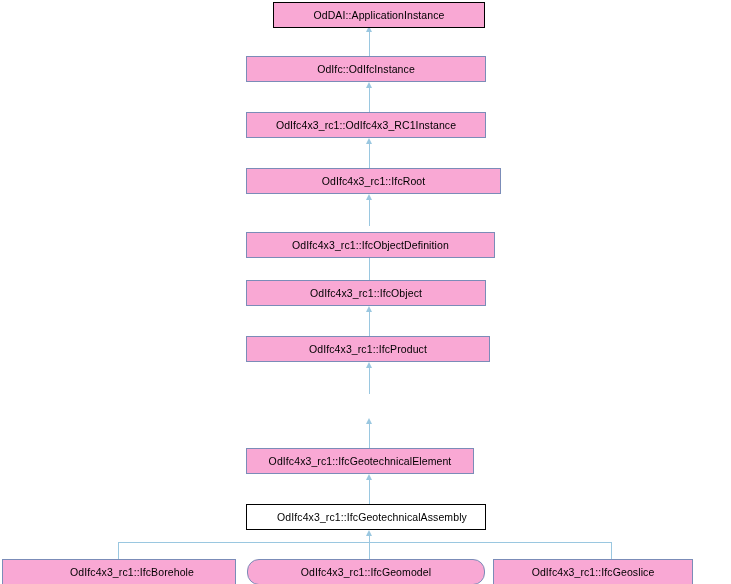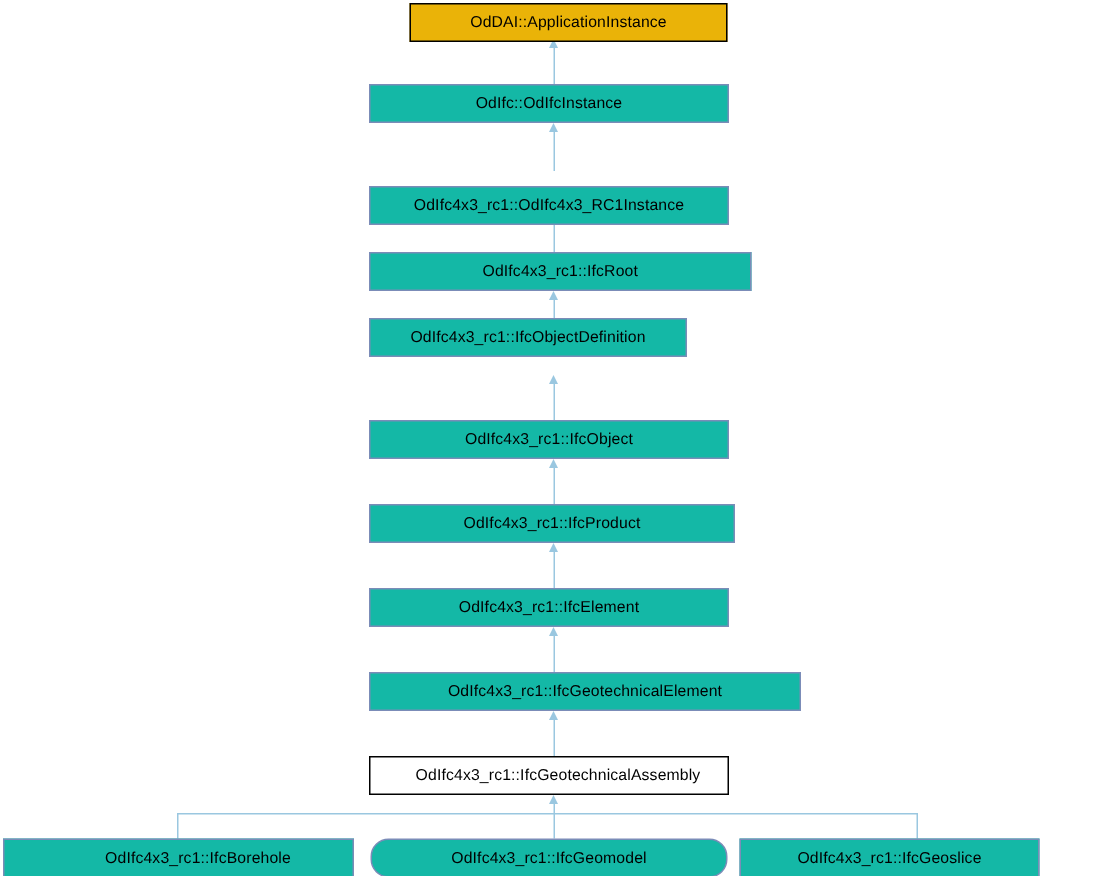--- a/index.html
+++ b/index.html
@@ -31,27 +31,27 @@
     text-align: center;
     font-size: 10.5px;
     color: #000000;
     white-space: nowrap;
     overflow: hidden;
     letter-spacing: 0.1px;
   }
 
   
   .node.inherit {
-    background: #14b8a6;
+    background: #f9a8d4;
     border: 1px solid #7b8cb8;
   }
 
   
   .node.root {
-    background: #eab308;
+    background: #f9a8d4;
     border: 1px solid #000000;
   }
 
   
   .node.current {
     background: #ffffff;
     border: 1px solid #000000;
     padding-left: 12px;
   }
 
@@ -111,26 +111,25 @@
   <div class="edge-v" style="left:369px; top:532px; height:27px;"></div>
   <div class="arrow" style="left:366px; top:530px;"></div>
 
   <div class="edge-h" style="left:118px; top:542px; width:494px;"></div>
 
   <div class="edge-v" style="left:118px; top:542px; height:17px;"></div>
   <div class="edge-v" style="left:611px; top:542px; height:17px;"></div>
 
   <div class="node root" style="left:273px; top:2px;   width:212px;">OdDAI::ApplicationInstance</div>
   <div class="node inherit" style="left:246px; top:56px;  width:240px;">OdIfc::OdIfcInstance</div>
-  <div class="node inherit" style="left:246px; top:112px; width:240px;margin-top:12px;">OdIfc4x3_rc1::OdIfc4x3_RC1Instance</div>
+  <div class="node inherit" style="left:246px; top:112px; width:240px;">OdIfc4x3_rc1::OdIfc4x3_RC1Instance</div>
   <div class="node inherit" style="left:246px; top:168px; width:255px;">OdIfc4x3_rc1::IfcRoot</div>
-  <div class="node inherit" style="left:246px; top:212px; width:212px;">OdIfc4x3_rc1::IfcObjectDefinition</div>
+  <div class="node inherit" style="left:246px; top:232px; width:249px;">OdIfc4x3_rc1::IfcObjectDefinition</div>
   <div class="node inherit" style="left:246px; top:280px; width:240px;text-align:center;">OdIfc4x3_rc1::IfcObject</div>
   <div class="node inherit" style="left:246px; top:336px; width:244px;">OdIfc4x3_rc1::IfcProduct</div>
-  <div class="node inherit" style="left:246px; top:392px; width:240px;">OdIfc4x3_rc1::IfcElement</div>
-  <div class="node inherit" style="left:246px; top:448px; width:288px;">OdIfc4x3_rc1::IfcGeotechnicalElement</div>
+  <div class="node inherit" style="left:246px; top:448px; width:228px;">OdIfc4x3_rc1::IfcGeotechnicalElement</div>
   <div class="node current" style="left:246px; top:504px; width:240px;">OdIfc4x3_rc1::IfcGeotechnicalAssembly</div>
 
   <div class="node inherit" style="left:2px;   top:559px; width:234px;padding-left:26px;">OdIfc4x3_rc1::IfcBorehole</div>
   <div class="node inherit" style="left:247px; top:559px; width:238px;border-radius:12px;">OdIfc4x3_rc1::IfcGeomodel</div>
   <div class="node inherit" style="left:493px; top:559px; width:200px;">OdIfc4x3_rc1::IfcGeoslice</div>
 
 </div>
 
 </body></html>

